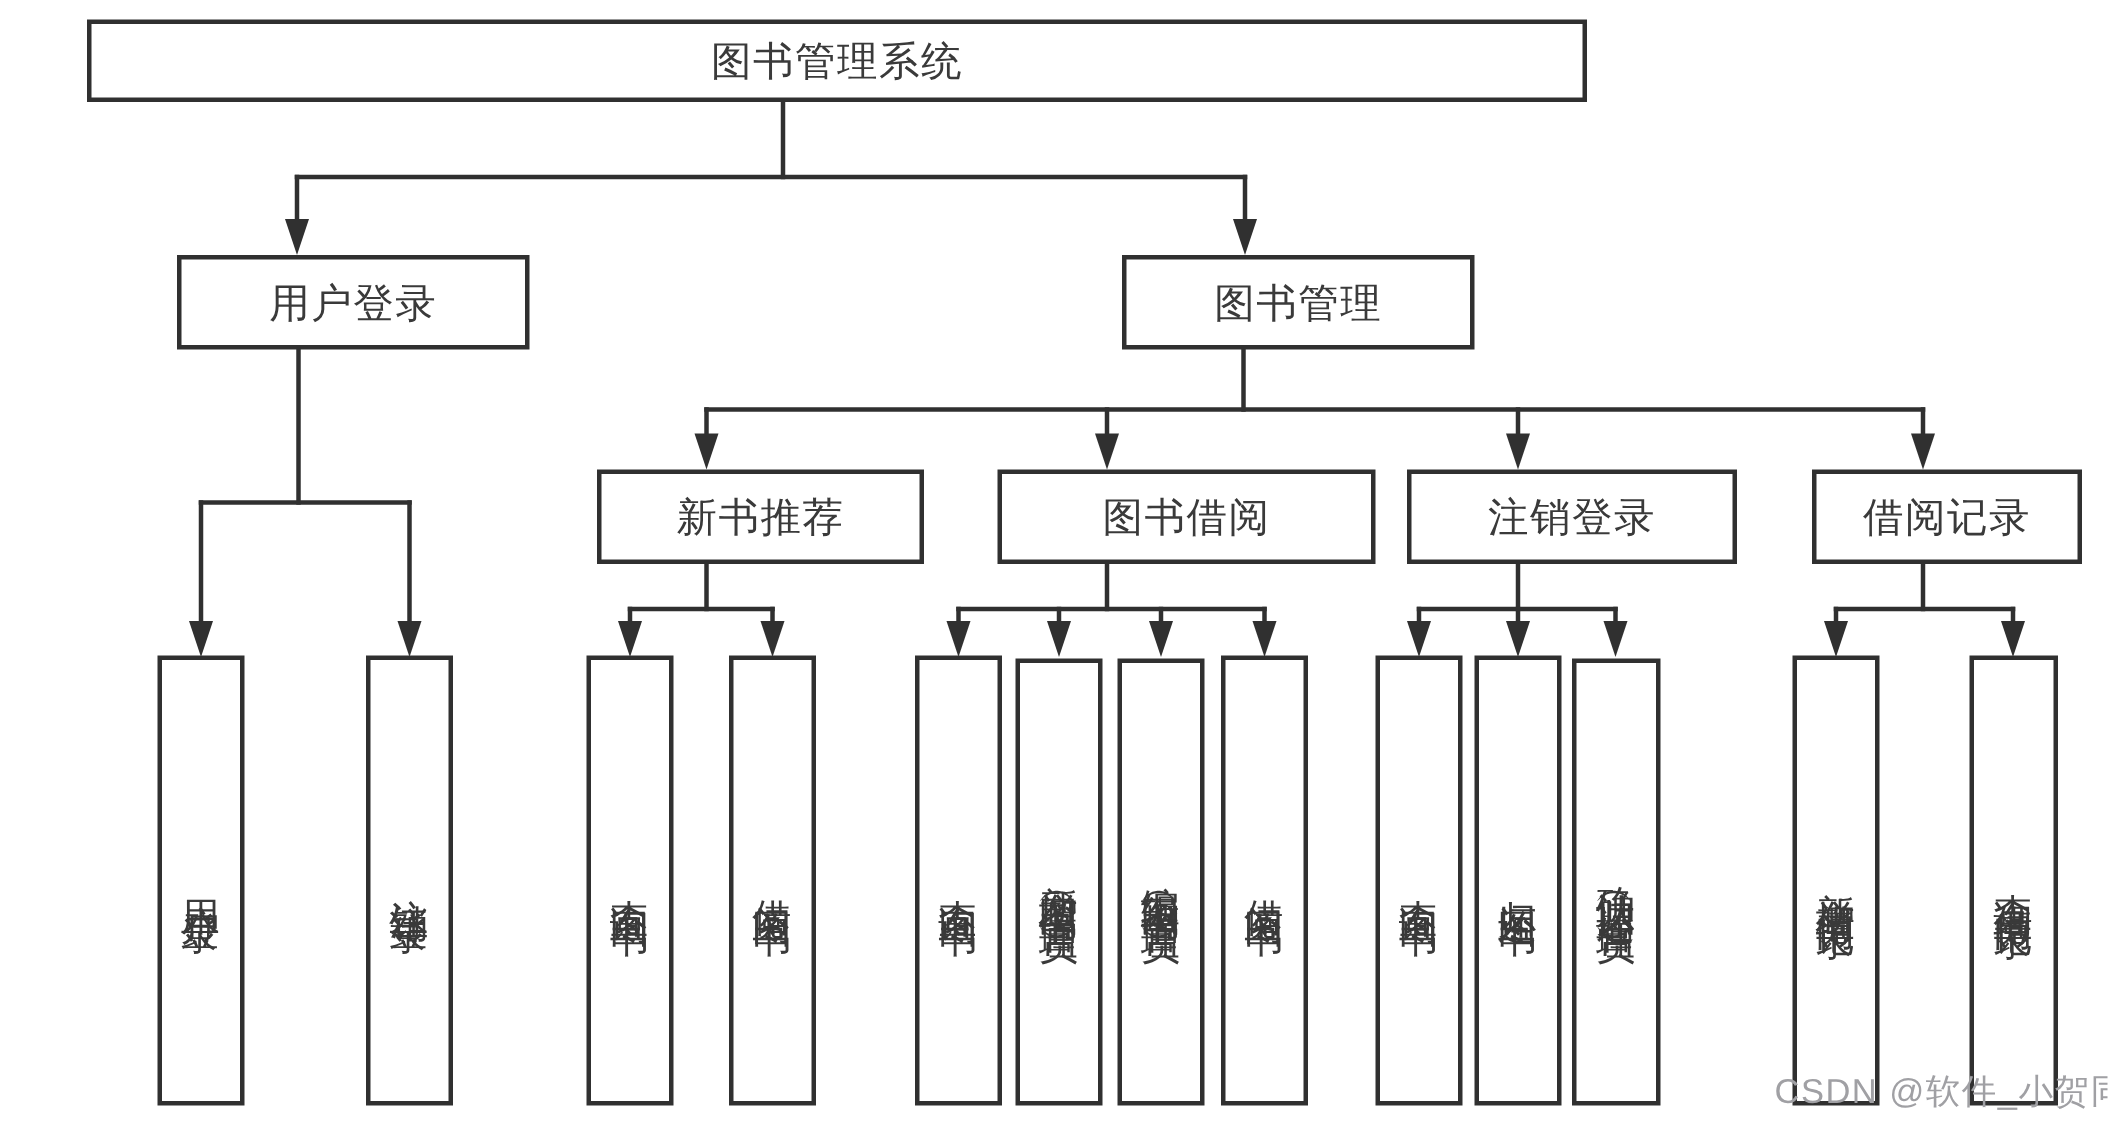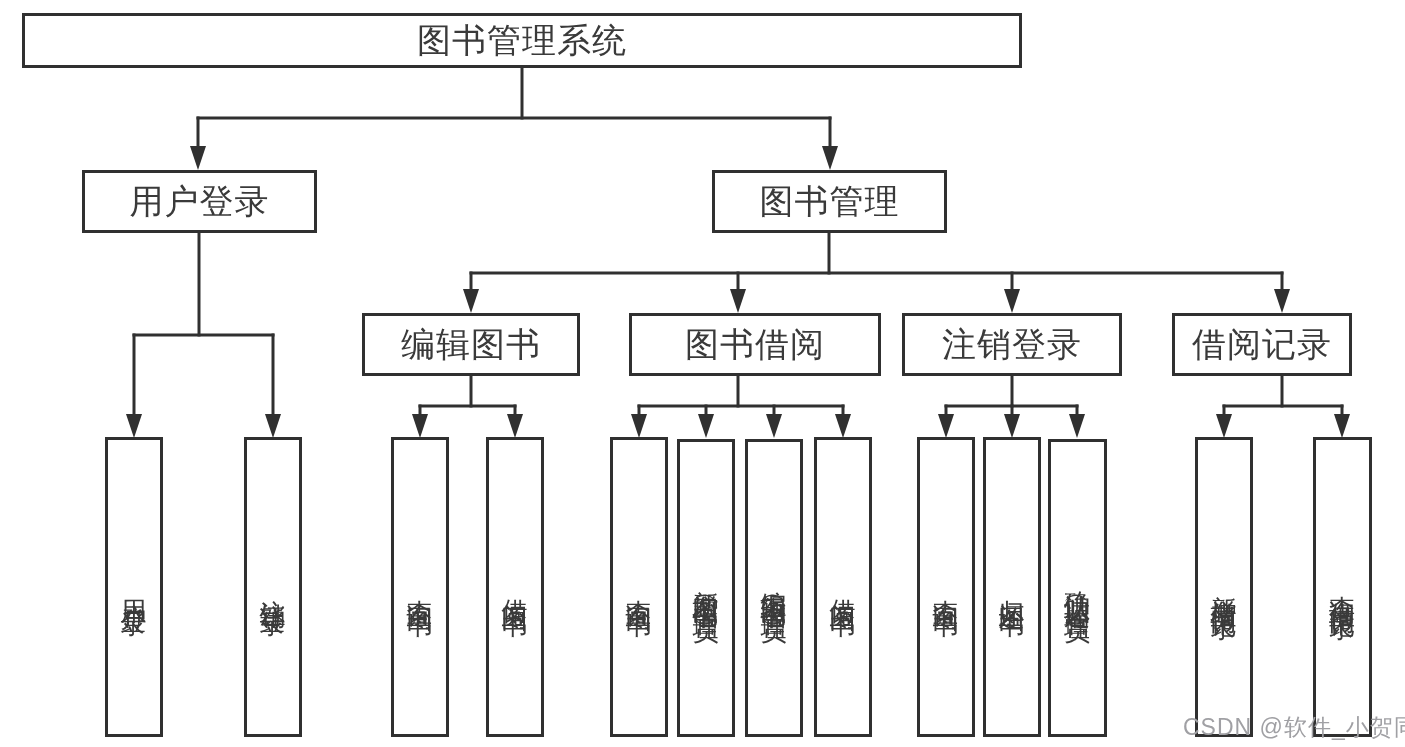--- a/index.html
+++ b/index.html
@@ -23,21 +23,21 @@
     position: absolute;
     box-sizing: border-box;
     background: #ffffff;
     border: 3px solid var(--c-line, #303030);
     color: var(--c-text, #3a3a3a);
     display: flex;
     align-items: center;
     justify-content: center;
     z-index: 2;
   }
-  .node.h { font-size: 34px; letter-spacing: 1px; }
+  .node.h { font-size: 27px; letter-spacing: 1px; margin-left: 36px; }
   .node.v { font-size: 26px; }
   .vtext {
     writing-mode: vertical-rl;
     text-orientation: mixed;
     line-height: 1;
     letter-spacing: 4px;
     white-space: nowrap;
   }
   svg.connectors {
     position: absolute;
@@ -153,21 +153,21 @@
   </div>
 
   <div class="node h" style="left:82px; top:170px; width:235px; height:63px;">
     <span>用户登录</span>
   </div>
   <div class="node h" style="left:712px; top:170px; width:235px; height:63px;">
     <span>图书管理</span>
   </div>
 
   <div class="node h" style="left:362px; top:313px; width:218px; height:63px;">
-    <span>编辑图书</span>
+    <span>新书推荐</span>
   </div>
   <div class="node h" style="left:629px; top:313px; width:252px; height:63px;">
     <span>图书借阅</span>
   </div>
   <div class="node h" style="left:902px; top:313px; width:220px; height:63px;">
     <span>注销登录</span>
   </div>
   <div class="node h" style="left:1172px; top:313px; width:180px; height:63px;">
     <span>借阅记录</span>
   </div>

